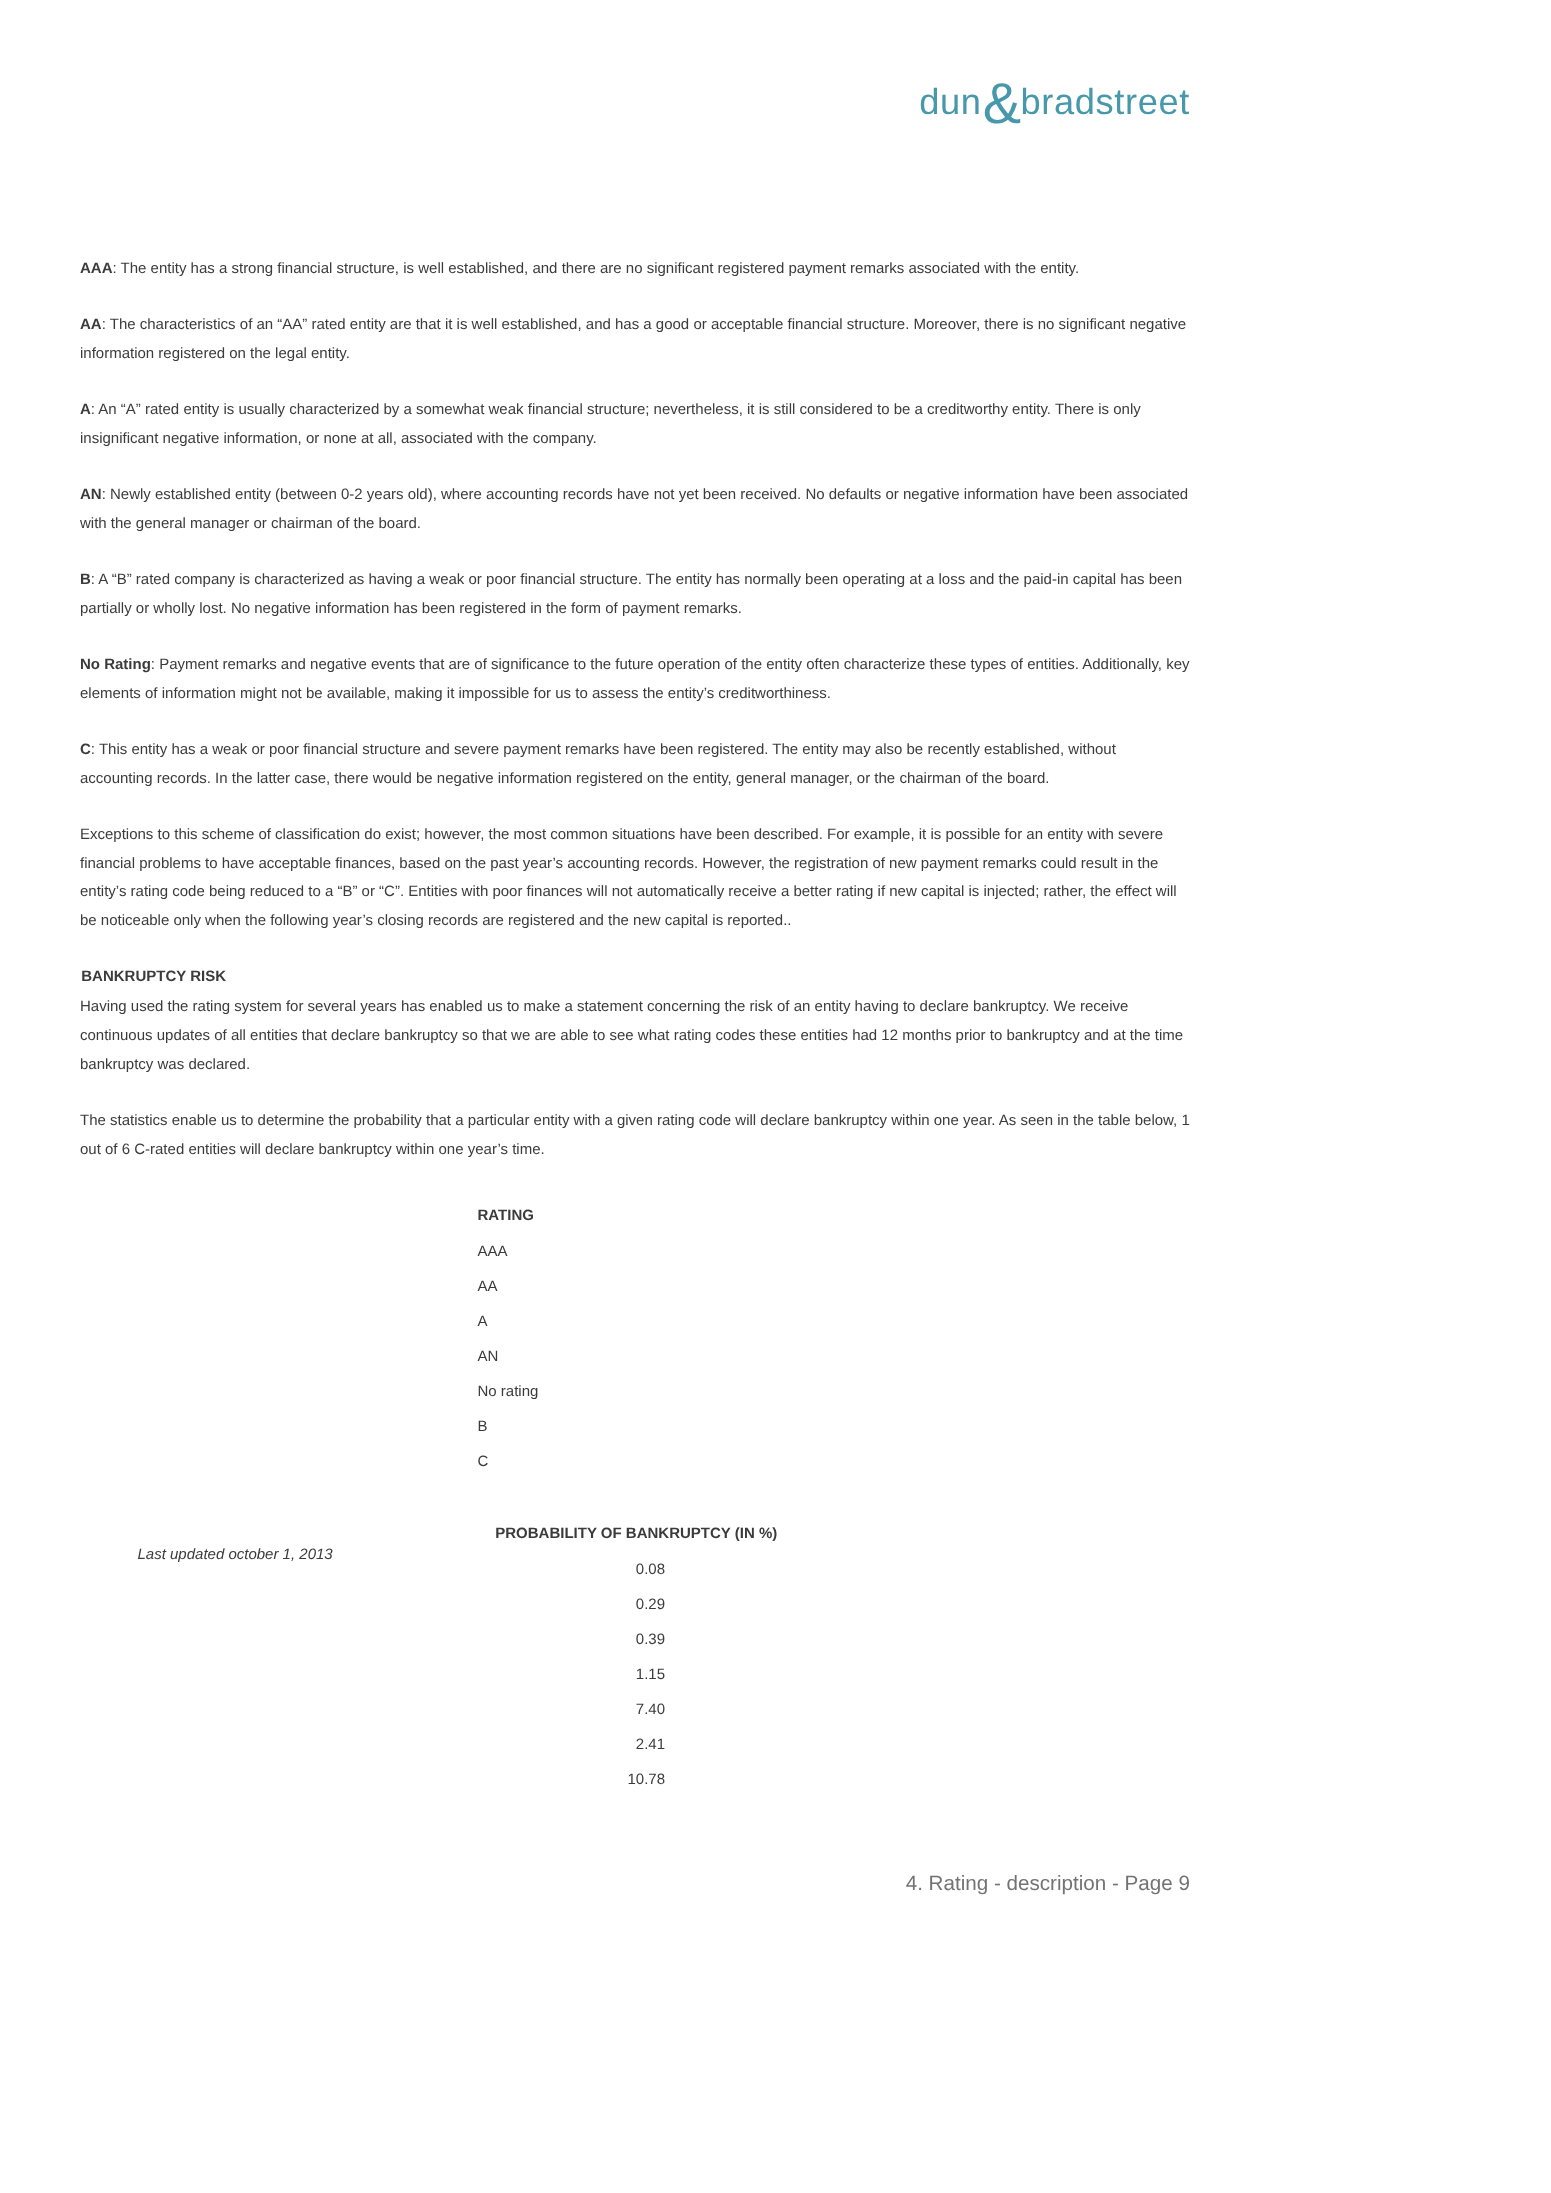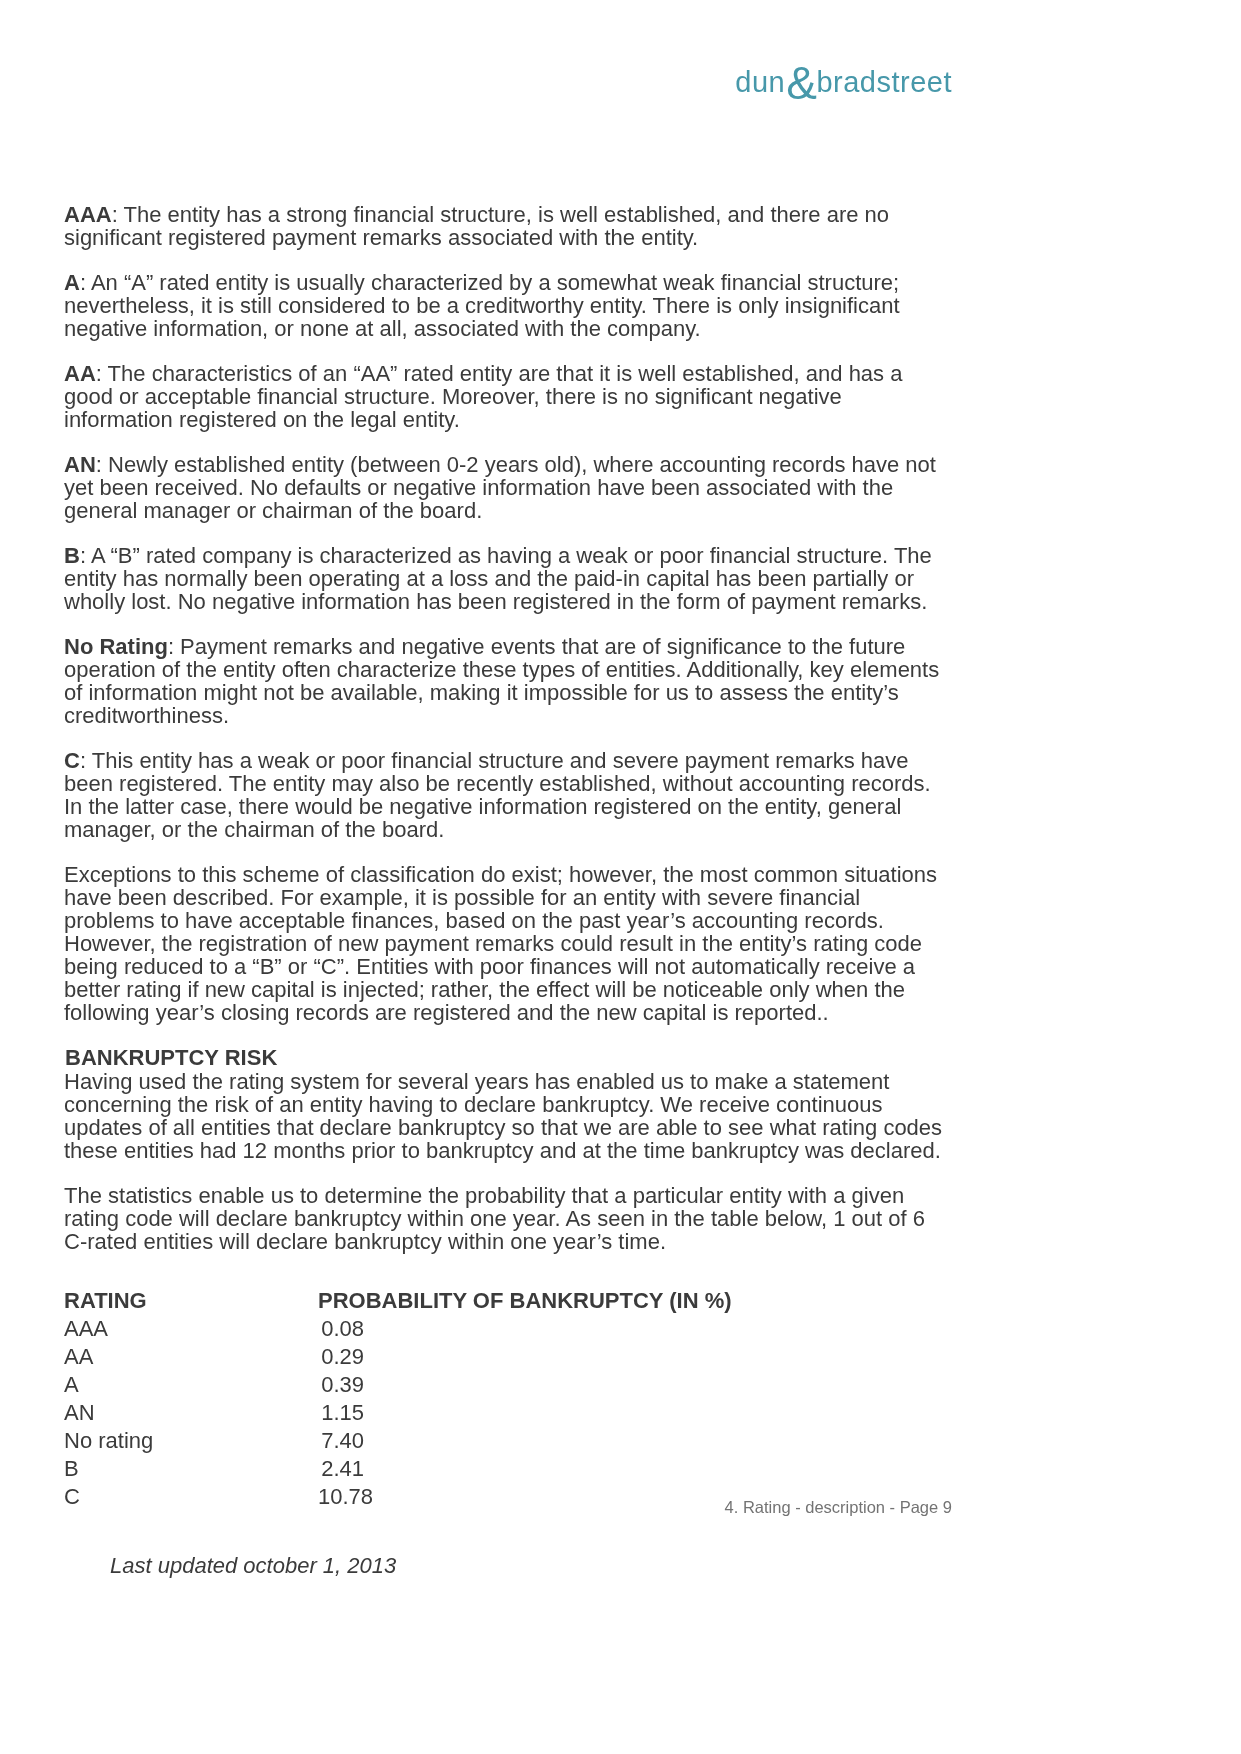--- a/index.html
+++ b/index.html
@@ -30,27 +30,27 @@
     font-weight: 300;
     vertical-align: -7px;
     margin: 0 -1px 0 1px;
     line-height: 0;
   }
   .content {
     position: absolute;
     left: 64px;
     top: 203px;
     width: 890px;
-    font-size: 22px;
+    font-size: 12px;
     line-height: 23px;
   }
   p.para { margin: 0 0 22px 0; }
   .heading { font-weight: bold; margin: 1px; }
   .tbl { margin-top: 30px; }
-  .trow { display: flex; align-items: flex-end; height: 28px; }
+  .trow { display: flex; align-items: center; height: 28px; flex-direction: column; }
   .trow.head { font-weight: bold; height: 29px; }
   .col-rating { width: 254px; flex: 0 0 254px; }
   .col-value { width: 46px; flex: 0 0 46px; text-align: right; }
   .col-prob-header { flex: 1; }
   .last-updated { font-style: italic; margin-top: 46px; margin-left: 46px; }
   .footer {
     position: absolute;
     left: 64px;
     top: 1498px;
     width: 888px;
@@ -65,23 +65,23 @@
 <div class="page">
 
   <div class="logo">
     <span>dun</span><span class="amp">&amp;</span><span>bradstreet</span>
   </div>
 
   <div class="content">
 
     <p class="para"><strong>AAA</strong><span>: The entity has a strong financial structure, is well established, and there are no significant registered payment remarks associated with the entity.</span></p>
 
+    <p class="para"><strong>AA</strong><span>: The characteristics of an “AA” rated entity are that it is well established, and has a good or acceptable financial structure. Moreover, there is no significant negative information registered on the legal entity.</span></p>
+
     <p class="para"><strong>A</strong><span>: An “A” rated entity is usually characterized by a somewhat weak financial structure; nevertheless, it is still considered to be a creditworthy entity. There is only insignificant negative information, or none at all, associated with the company.</span></p>
-
-    <p class="para"><strong>AA</strong><span>: The characteristics of an “AA” rated entity are that it is well established, and has a good or acceptable financial structure. Moreover, there is no significant negative information registered on the legal entity.</span></p>
 
     <p class="para"><strong>AN</strong><span>: Newly established entity (between 0-2 years old), where accounting records have not yet been received. No defaults or negative information have been associated with the general manager or chairman of the board.</span></p>
 
     <p class="para"><strong>B</strong><span>: A “B” rated company is characterized as having a weak or poor financial structure. The entity has normally been operating at a loss and the paid-in capital has been partially or wholly lost. No negative information has been registered in the form of payment remarks.</span></p>
 
     <p class="para"><strong>No Rating</strong><span>: Payment remarks and negative events that are of significance to the future operation of the entity often characterize these types of entities. Additionally, key elements of information might not be available, making it impossible for us to assess the entity’s creditworthiness.</span></p>
 
     <p class="para"><strong>C</strong><span>: This entity has a weak or poor financial structure and severe payment remarks have been registered. The entity may also be recently established, without accounting records. In the latter case, there would be negative information registered on the entity, general manager, or the chairman of the board.</span></p>
 
     <p class="para">Exceptions to this scheme of classification do exist; however, the most common situations have been described. For example, it is possible for an entity with severe financial problems to have acceptable finances, based on the past year’s accounting records. However, the registration of new payment remarks could result in the entity’s rating code being reduced to a “B” or “C”. Entities with poor finances will not automatically receive a better rating if new capital is injected; rather, the effect will be noticeable only when the following year’s closing records are registered and the new capital is reported..</p>

